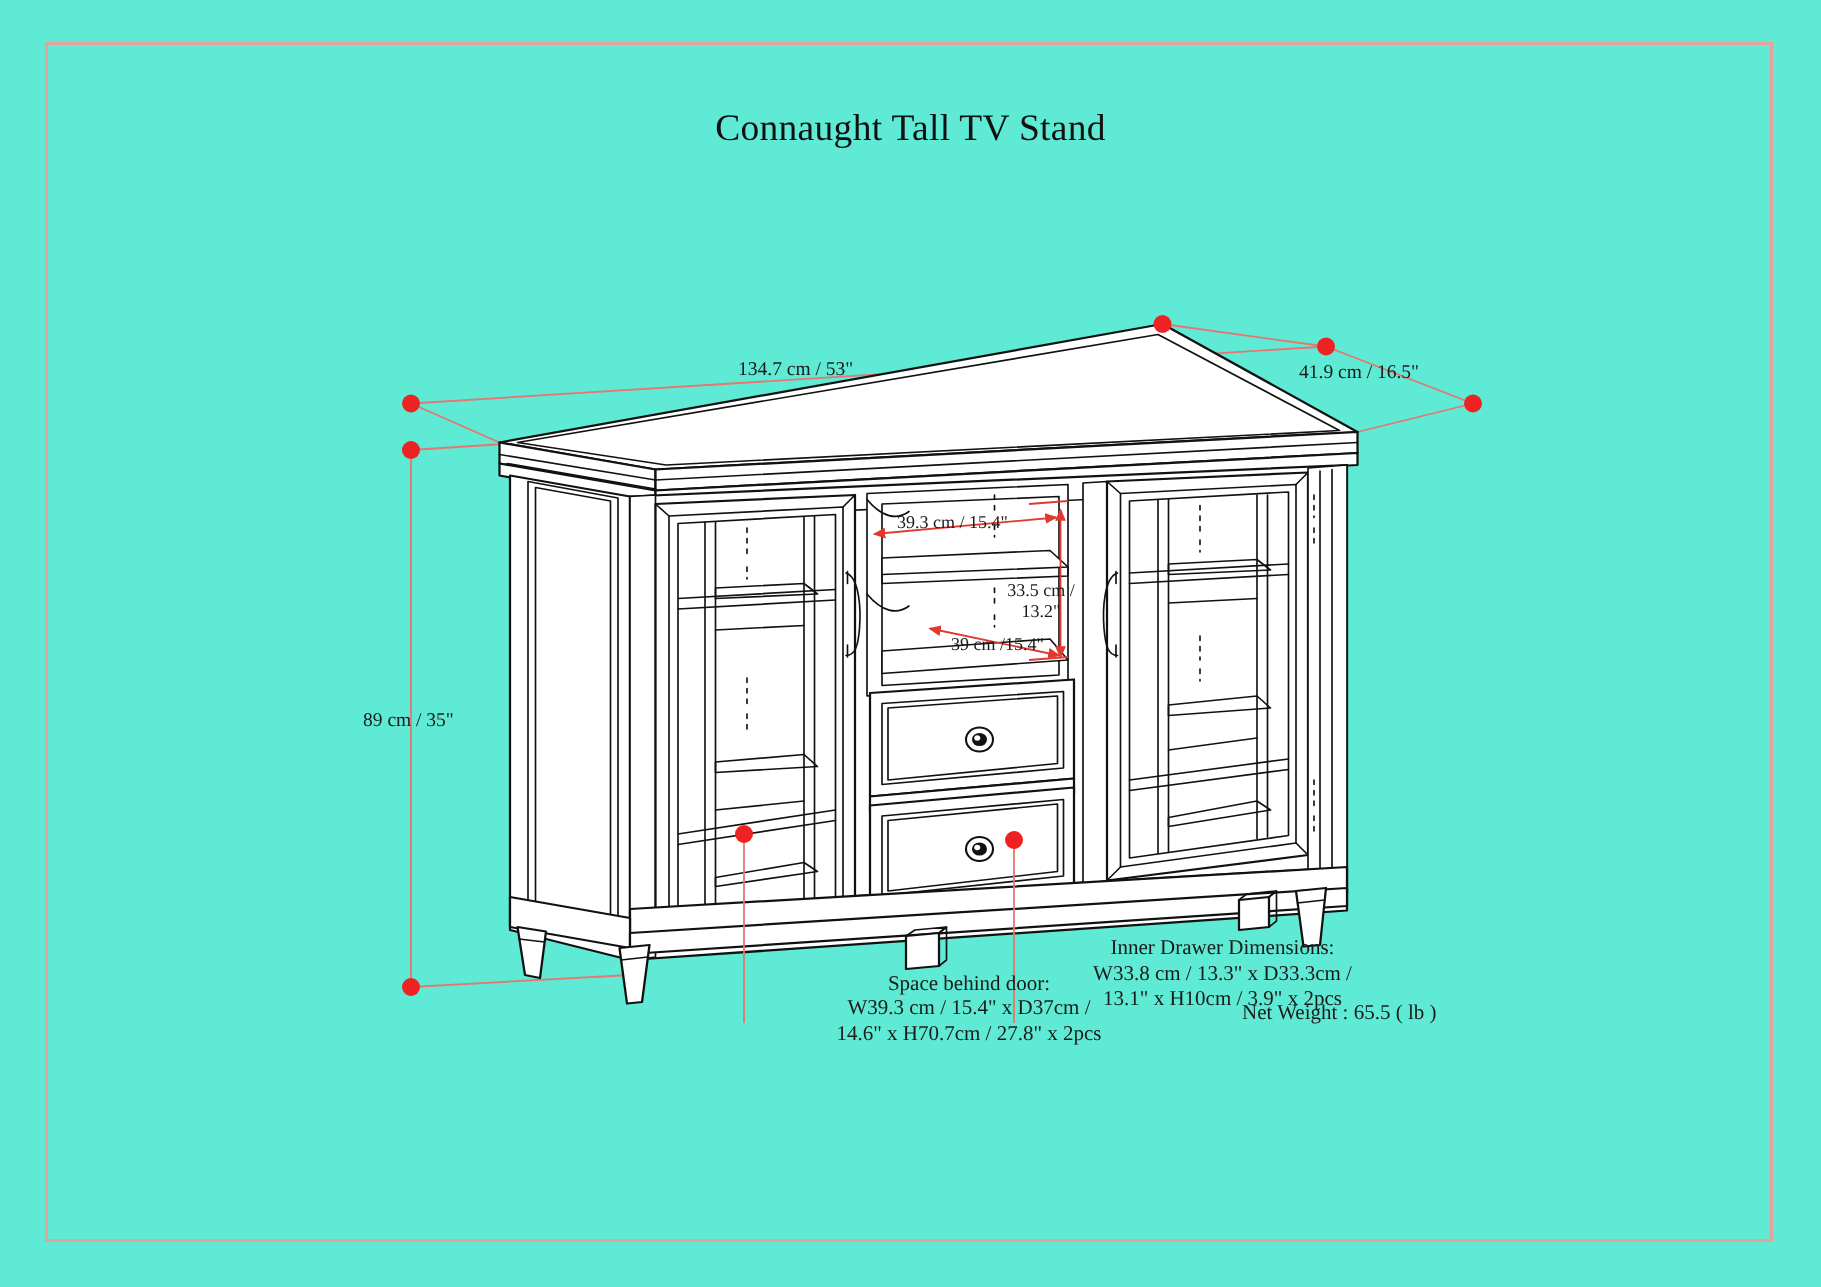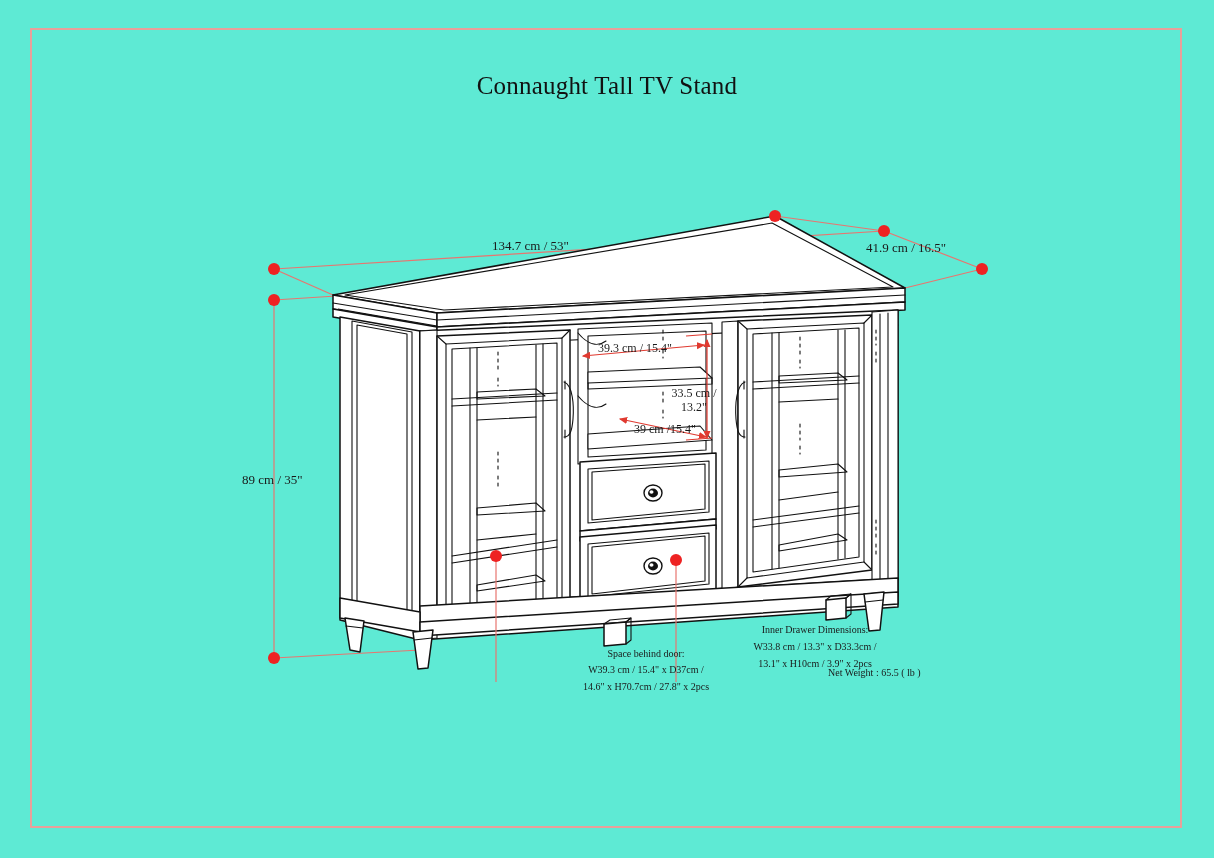--- a/index.html
+++ b/index.html
@@ -40,21 +40,21 @@
     position:absolute;
     font-family:"Liberation Serif","DejaVu Serif",serif;
     color:#1a1a1a;
     white-space:nowrap;
     line-height:1.22;
   }
   .lbl.c{text-align:center;}
   .s13{font-size:13px;}
   .s12{font-size:12px;}
   .s11{font-size:12px;}
-  .s14{font-size:10px;font-family:Liberation Serif, serif;}
+  .s14{font-size:14px;font-family:Liberation Serif, serif;}
 </style>
 </head>
 <body>
 
 <div id="page">
 
   <div id="frame"></div>
 
   <div id="title">Connaught Tall TV Stand</div>
 

